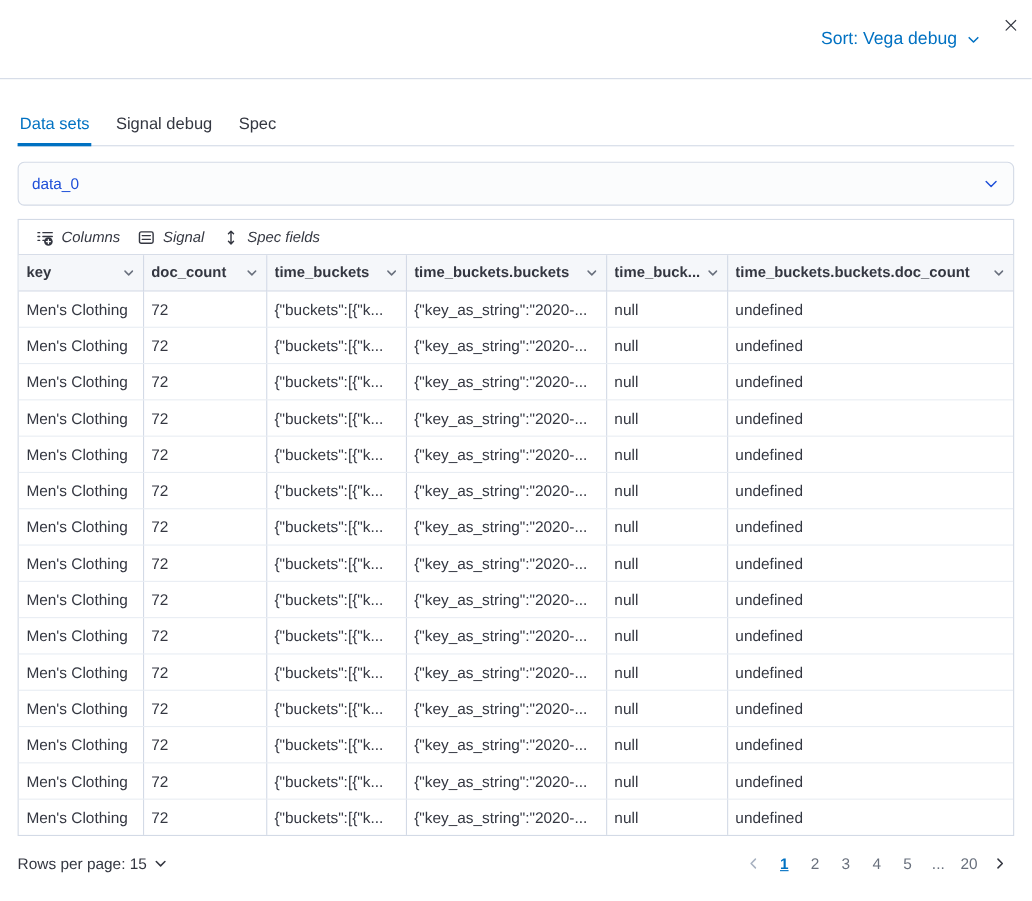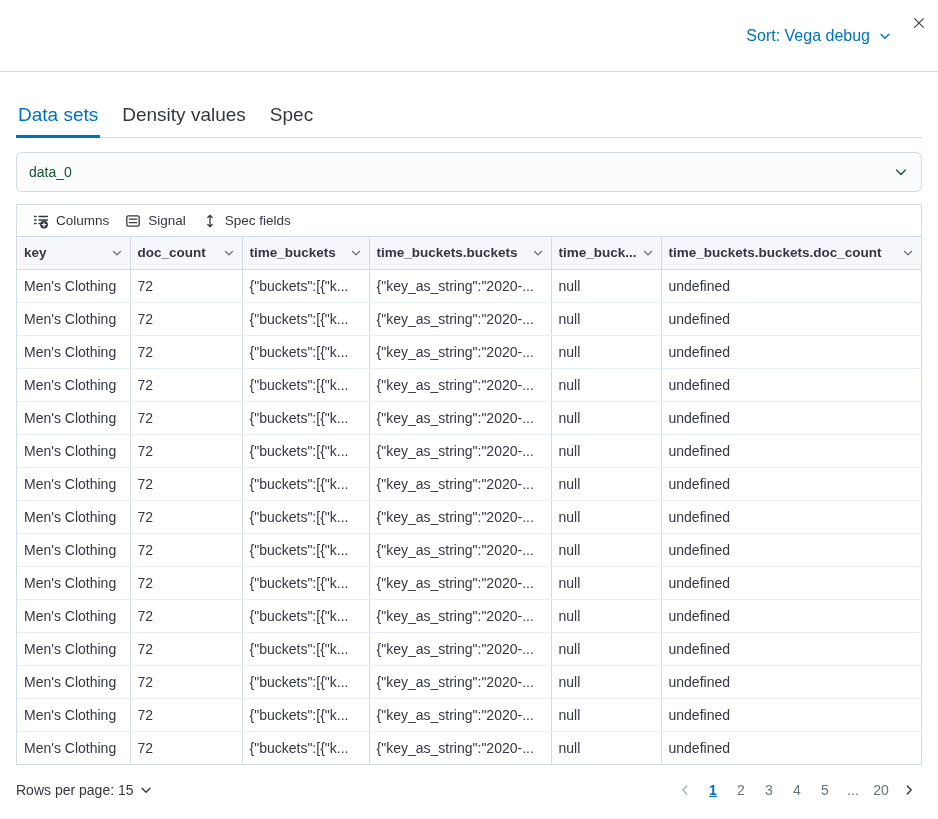--- a/index.html
+++ b/index.html
@@ -38,54 +38,55 @@
   .content { padding: 0 16px; }
 
   
   .tabs {
     margin-top: 28px;
     display: flex; gap: 20px;
     border-bottom: 1px solid #d3dae6;
   }
   .tab {
     padding: 4px 2px 9px 2px;
-    font-size: 19px;
+    font-size: 15px;
     font-weight: 500;
     color: #343741;
     border-bottom: 3px solid transparent;
     margin-bottom: -1px;
   }
   .tab.active { color: #0071c2; border-bottom-color: #0071c2; }
 
   
   .dataset-select {
     margin-top: 14px;
     width: 100%; height: 40px;
     background: #fbfcfd;
     border: 1px solid #d3dae6;
     border-radius: 6px;
     display: flex; align-items: center; justify-content: space-between;
     padding: 0 12px;
     font-size: 14px;
-    color: #14532d;
+    color: #1d4ed8;
     text-align: left;
   }
 
   
   .grid { margin-top: 12px; border: 1px solid #d3dae6; }
   .grid-toolbar {
     height: 32px;
     display: flex; align-items: center;
     padding: 0 8px;
     border-bottom: 1px solid #d3dae6;
   }
   .toolbar-btn {
     display: flex; align-items: center; gap: 7px;
     font-size: 13.5px; color: #343741;
     padding: 4px 8px;
+    font-style: italic;
   }
   .toolbar-btn svg { display: block; }
 
   table {
     width: 100%;
     border-collapse: collapse;
     table-layout: fixed;
     font-size: 14px;
   }
   thead th {
@@ -151,21 +152,21 @@
       <svg width="14" height="14" viewBox="0 0 16 16">
           <path d="M3 3l10 10M13 3L3 13" stroke="currentColor" stroke-width="1.2" stroke-linecap="round"></path>
         </svg>
     </button>
   </div>
 
   <div class="content">
 
     <div class="tabs">
       <div class="tab active">Data sets</div>
-      <div class="tab">Density values</div>
+      <div class="tab">Signal debug</div>
       <div class="tab">Spec</div>
     </div>
 
     <button class="dataset-select">
       <span>data_0</span>
       <svg width="16" height="16" viewBox="0 0 16 16">
           <path d="M3.5 6l4.5 4.5L12.5 6" fill="none" stroke="currentColor" stroke-width="1.3" stroke-linecap="round" stroke-linejoin="round"></path>
         </svg>
     </button>
 

